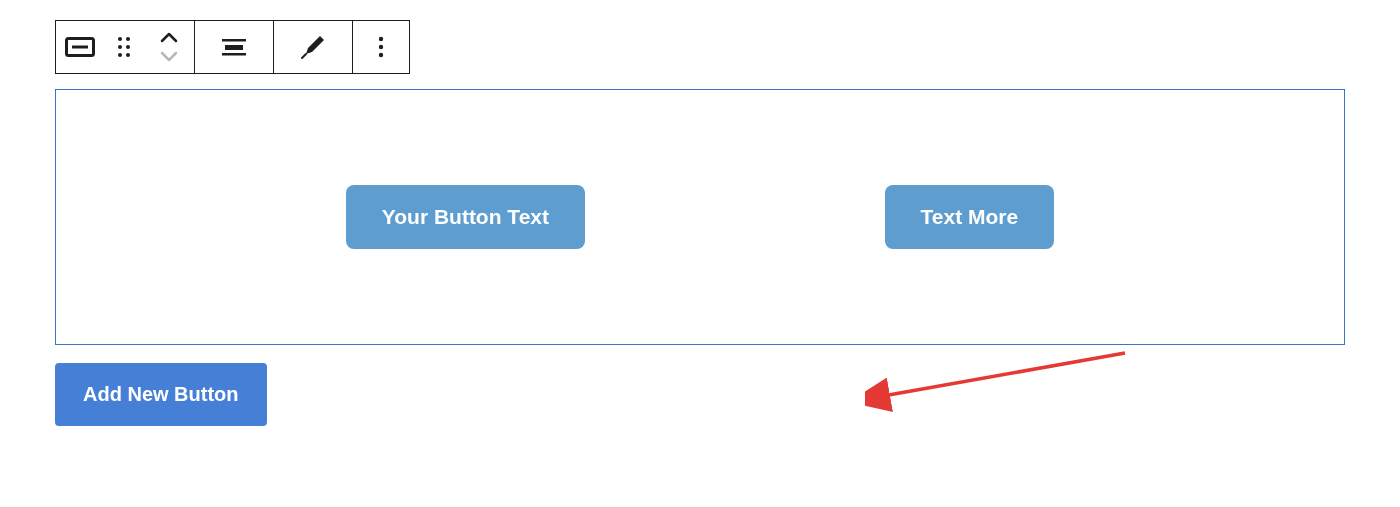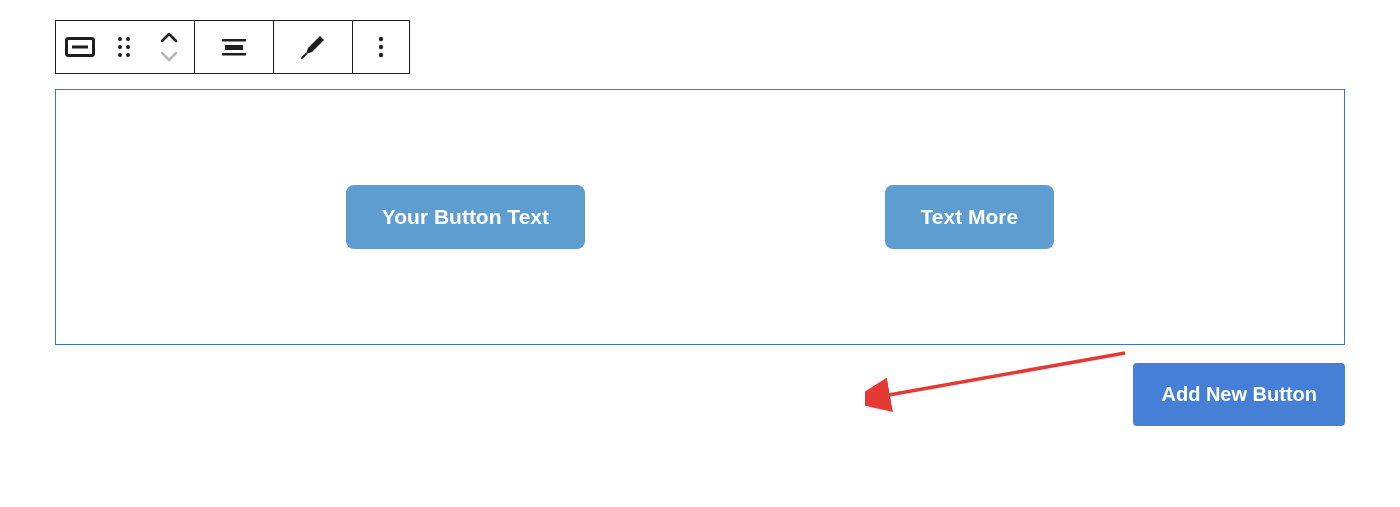--- a/index.html
+++ b/index.html
@@ -60,21 +60,21 @@
       color: #fff;
       font-size: 21px;
       font-weight: 700;
       padding: 20px 36px;
       border: none;
       border-radius: 8px;
       cursor: pointer;
     }
     .add-button-row {
       display: flex;
-      justify-content: flex-end;
+      justify-content: flex-start;
       margin-top: 18px;
       position: relative;
     }
     .add-new-button {
       background: #4680d6;
       color: #fff;
       font-size: 20px;
       font-weight: 600;
       padding: 20px 28px;
       border: none;

